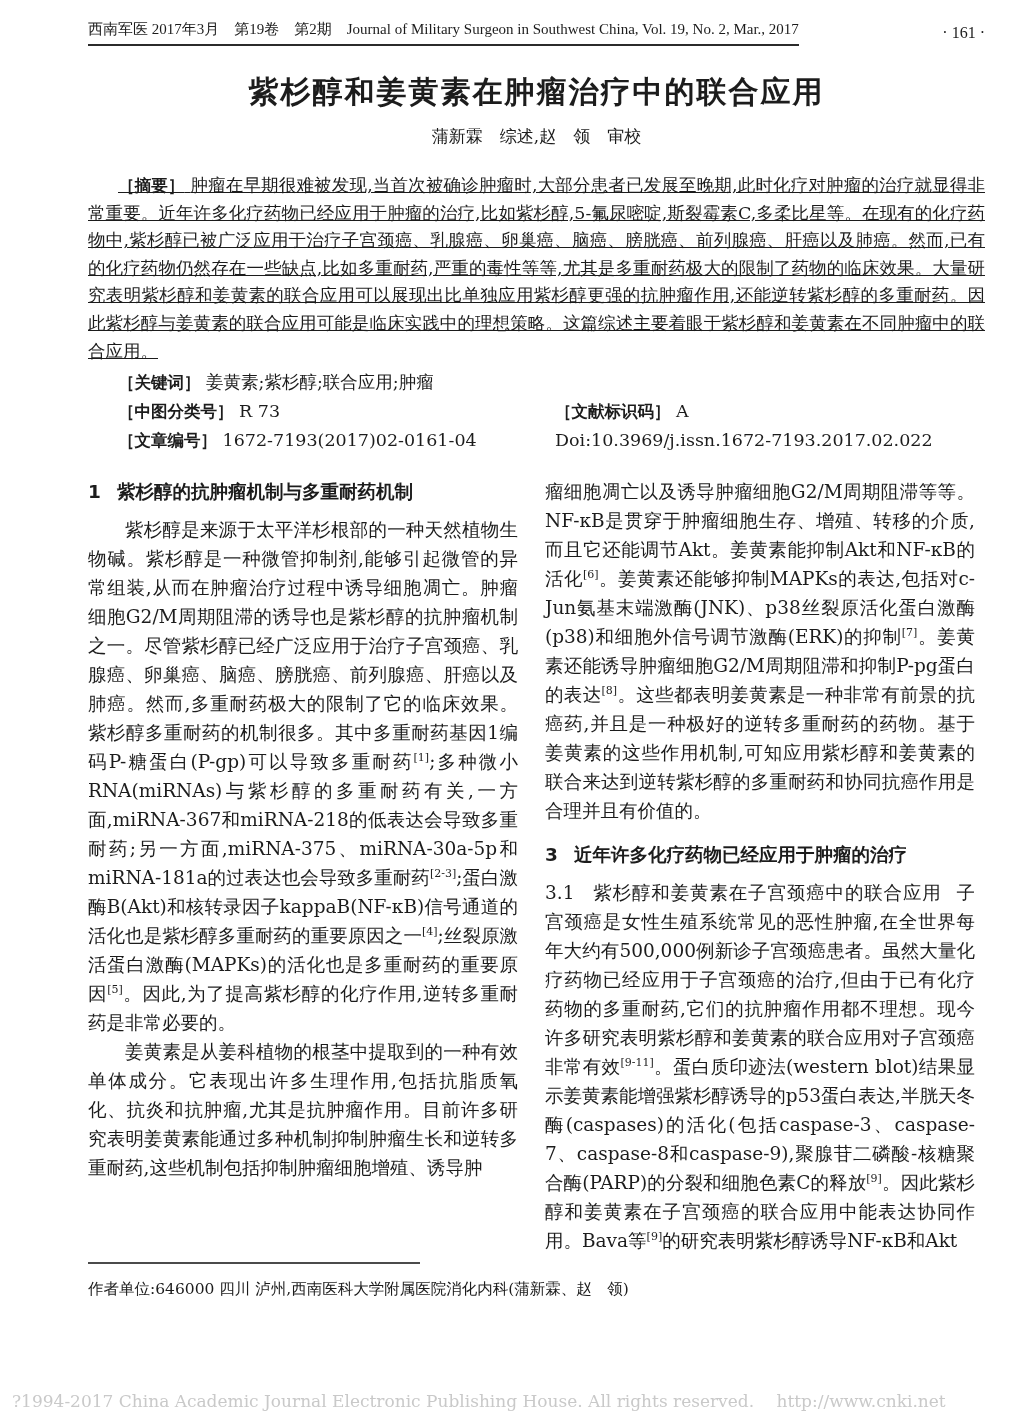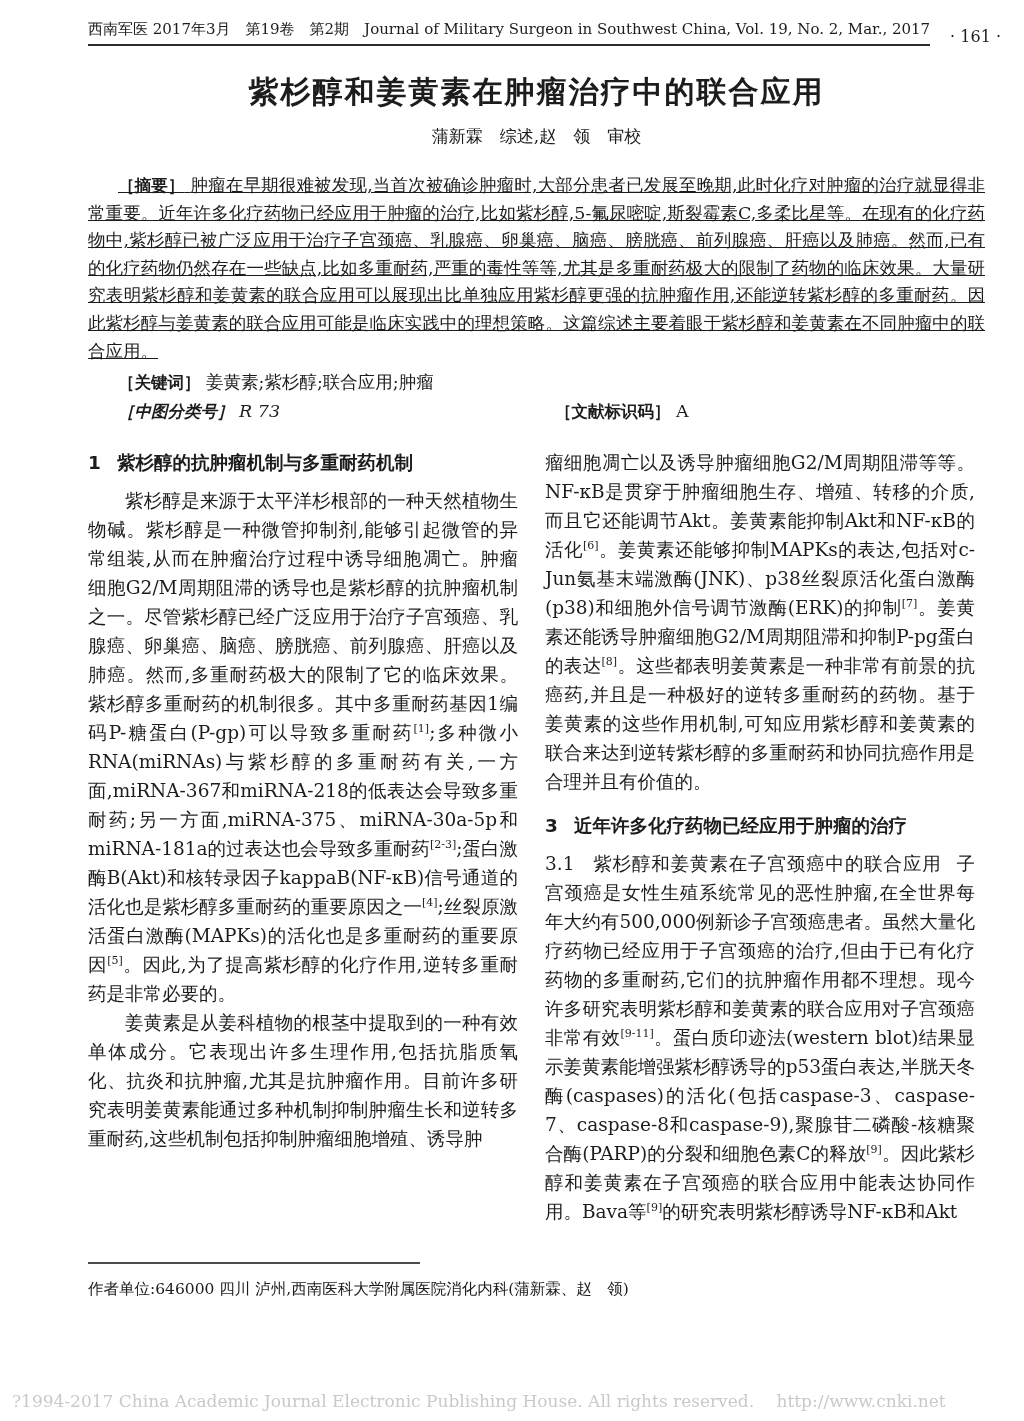--- a/index.html
+++ b/index.html
@@ -3,32 +3,32 @@
 <meta charset="utf-8">
 <style>
   html,body{margin:0;padding:0;background:#ffffff;}
   .page{
     width:1024px;height:1421px;position:relative;overflow:hidden;
     box-sizing:border-box;padding:20px 39px 0 88px;
     background:#ffffff;color:#1c1c1c;
     font-family:"DejaVu Serif","Liberation Serif",serif;
   }
   
-  .header-row{display:flex;align-items:flex-end;}
+  .header-row{display:flex;align-items:center;font-family:Liberation Serif, serif;}
   .header-left{font-size:15px;border-bottom:2px solid #2b2b2b;padding-bottom:5px;white-space:nowrap;}
   .header-page{margin-left:auto;font-size:16px;padding-left:20px;white-space:nowrap;}
   
   .paper-title{margin-top:26px;text-align:center;font-size:30px;font-weight:bold;letter-spacing:2px;}
   .authors-line{margin-top:12px;text-align:center;font-size:17px;}
   
   .abstract{margin-top:24px;font-size:17.5px;line-height:27.6px;text-align:justify;text-indent:30px;text-decoration:underline;}
   .blabel{font-weight:bold;font-family:"DejaVu Sans","Liberation Sans",sans-serif;font-size:16.5px;text-align:right;}
   .kwline{font-size:17.5px;line-height:29px;margin-top:3px;text-indent:30px;}
   .metarow{display:flex;font-size:17.5px;line-height:29px;}
-  .meta-left{width:467px;text-indent:30px;box-sizing:border-box;font-style:italic;}
+  .meta-left{width:467px;text-indent:30px;box-sizing:border-box;}
   .meta-right{flex:1;}
   
   .columns{display:flex;gap:27px;margin-top:22px;}
   .col{width:430px;font-size:18.5px;line-height:29px;text-align:justify;}
   .col p{margin:0;text-indent:37px;}
   .col p.cont{text-indent:0;}
   .sec-heading{font-family:"DejaVu Sans","Liberation Sans",sans-serif;font-weight:bold;font-size:18.5px;margin:0 0 9px 0;}
   .sec-heading .sec-num{margin-right:16px;}
   .mt{margin-top:15px;}
   sup.ref{font-size:11px;line-height:0;}
@@ -69,20 +69,27 @@
     <div class="meta-left">
       <span class="blabel">［中图分类号］</span>
       <span>R 73</span>
     </div>
     <div class="meta-right">
       <span class="blabel">［文献标识码］</span>
       <span>A</span>
     </div>
   </div>
 
+  <div class="metarow">
+    <div class="meta-left">
+      <span class="blabel">［文章编号］</span>
+      <span>1672-7193(2017)02-0161-04</span>
+    </div>
+    <div class="meta-right">Doi:10.3969/j.issn.1672-7193.2017.02.022</div>
+  </div>
 
   <div class="columns">
 
     <div class="col">
       <div class="sec-heading">
         <span class="sec-num">1</span><span>紫杉醇的抗肿瘤机制与多重耐药机制</span>
       </div>
       <p>紫杉醇是来源于太平洋杉根部的一种天然植物生物碱。紫杉醇是一种微管抑制剂,能够引起微管的异常组装,从而在肿瘤治疗过程中诱导细胞凋亡。肿瘤细胞G2/M周期阻滞的诱导也是紫杉醇的抗肿瘤机制之一。尽管紫杉醇已经广泛应用于治疗子宫颈癌、乳腺癌、卵巢癌、脑癌、膀胱癌、前列腺癌、肝癌以及肺癌。然而,多重耐药极大的限制了它的临床效果。紫杉醇多重耐药的机制很多。其中多重耐药基因1编码P-糖蛋白(P-gp)可以导致多重耐药<sup class="ref">[1]</sup>;多种微小RNA(miRNAs)与紫杉醇的多重耐药有关,一方面,miRNA-367和miRNA-218的低表达会导致多重耐药;另一方面,miRNA-375、miRNA-30a-5p和miRNA-181a的过表达也会导致多重耐药<sup class="ref">[2-3]</sup>;蛋白激酶B(Akt)和核转录因子kappaB(NF-κB)信号通道的活化也是紫杉醇多重耐药的重要原因之一<sup class="ref">[4]</sup>;丝裂原激活蛋白激酶(MAPKs)的活化也是多重耐药的重要原因<sup class="ref">[5]</sup>。因此,为了提高紫杉醇的化疗作用,逆转多重耐药是非常必要的。</p>
 
       <p>姜黄素是从姜科植物的根茎中提取到的一种有效单体成分。它表现出许多生理作用,包括抗脂质氧化、抗炎和抗肿瘤,尤其是抗肿瘤作用。目前许多研究表明姜黄素能通过多种机制抑制肿瘤生长和逆转多重耐药,这些机制包括抑制肿瘤细胞增殖、诱导肿</p>

